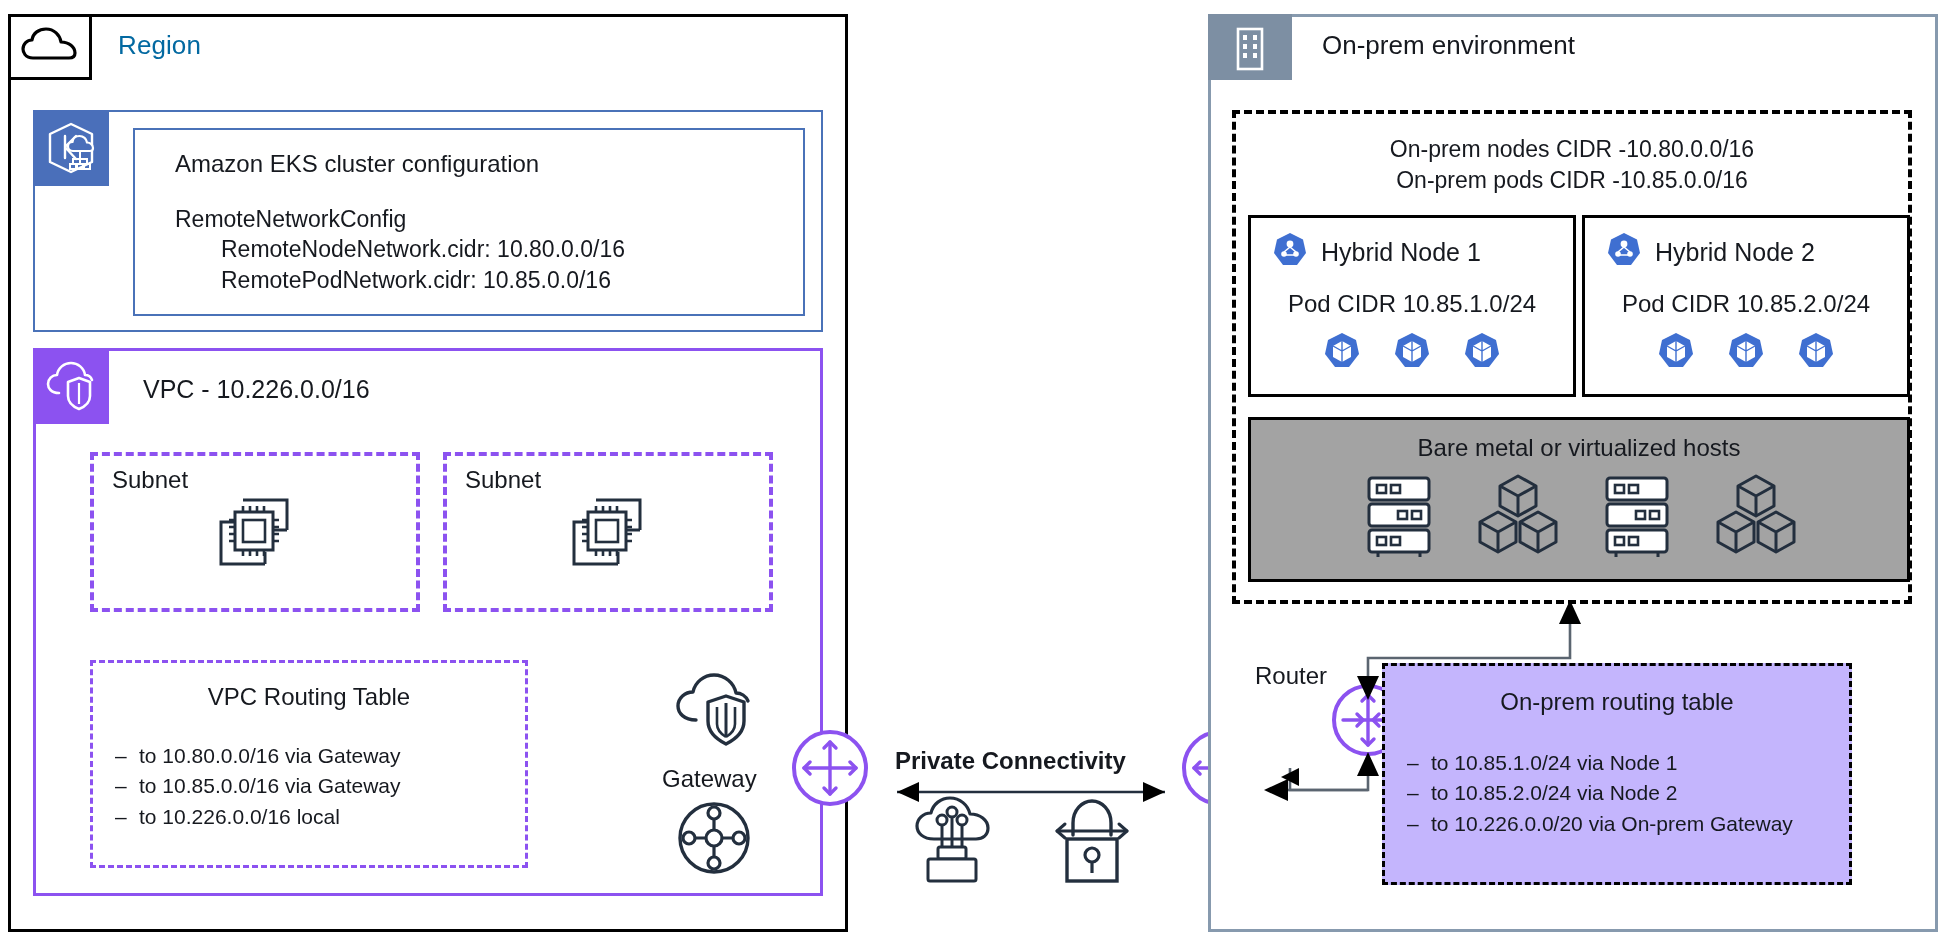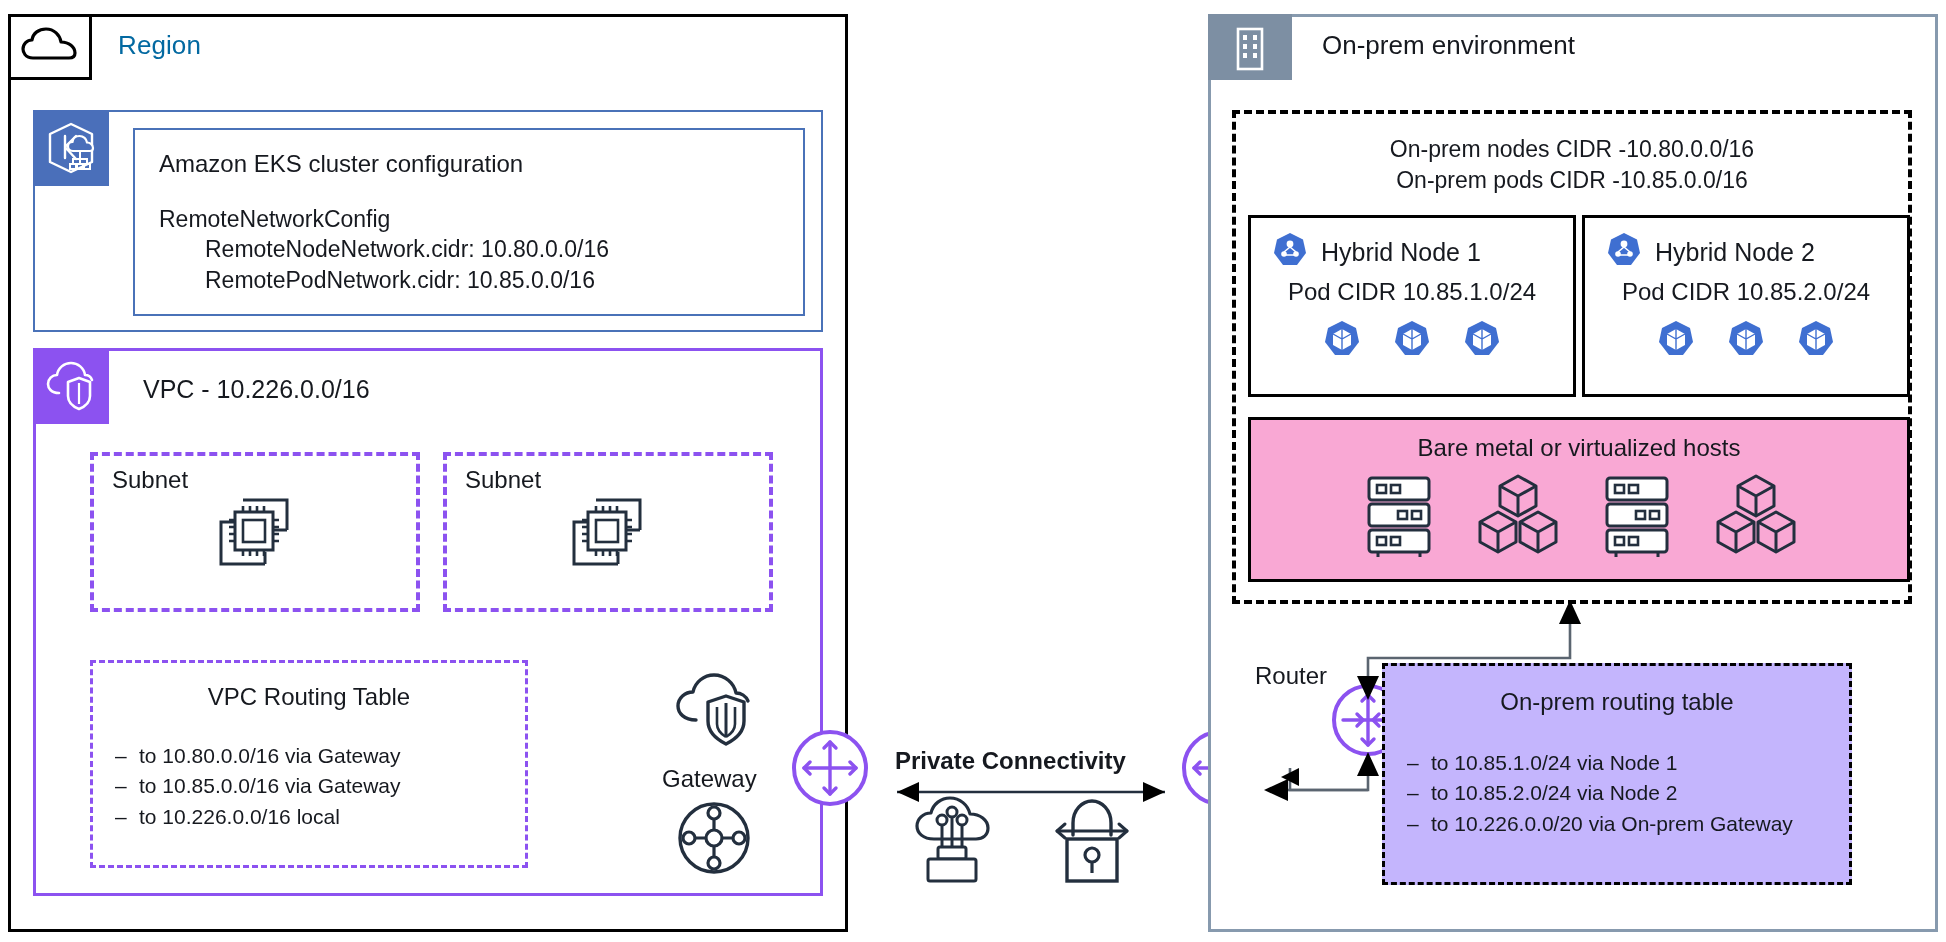--- a/index.html
+++ b/index.html
@@ -37,21 +37,21 @@
     border: 2px solid #4a72b8; background: #ffffff;
   }
   .eks-badge {
     left: 33px; top: 110px; width: 76px; height: 76px;
     background: #4a6fba;
     display: flex; align-items: center; justify-content: center;
   }
   .eks-inner {
     left: 133px; top: 128px; width: 672px; height: 188px;
     border: 2px solid #4a72b8; background: #ffffff;
-    padding: 20px 0 0 24px;
+    padding: 20px 0 0 40px;
   }
   .eks-title { font-size: 24px; margin-bottom: 26px; }
   .eks-cfg { font-size: 23px; line-height: 1.32; }
   .eks-cfg .ind { padding-left: 46px; display: block; }
 
   
   .vpc-outer {
     left: 33px; top: 348px; width: 790px; height: 548px;
     border: 3px solid #8c52f0; background: #ffffff;
   }
@@ -126,28 +126,28 @@
     width: 328px; height: 182px;
     border: 3px solid #000000; background: #ffffff;
   }
   .hnode-1 { left: 1248px; top: 215px; }
   .hnode-2 { left: 1582px; top: 215px; }
   .hnode-head {
     display: flex; align-items: center; gap: 14px;
     margin: 14px 0 0 22px;
   }
   .hnode-name { font-size: 25px; }
-  .hnode-cidr { text-align: center; font-size: 24px; margin-top: 6px; }
+  .hnode-cidr { text-align: center; font-size: 24px; margin-top: 18px; }
   .pods-row {
     display: flex; justify-content: center; gap: 34px; margin-top: 14px;
   }
 
   .baremetal {
     left: 1248px; top: 417px; width: 662px; height: 165px;
-    border: 3px solid #000000; background: #f9a8d4;
+    border: 3px solid #000000; background: #a3a3a3;
   }
   .bm-title { text-align: center; font-size: 24px; margin-top: 14px; }
   .bm-row {
     display: flex; justify-content: center; align-items: center;
     gap: 38px; margin-top: 10px;
   }
 
   
   .router-circle { left: 1330px; top: 682px; }
   .router-label { left: 1255px; top: 662px; font-size: 24px; }

